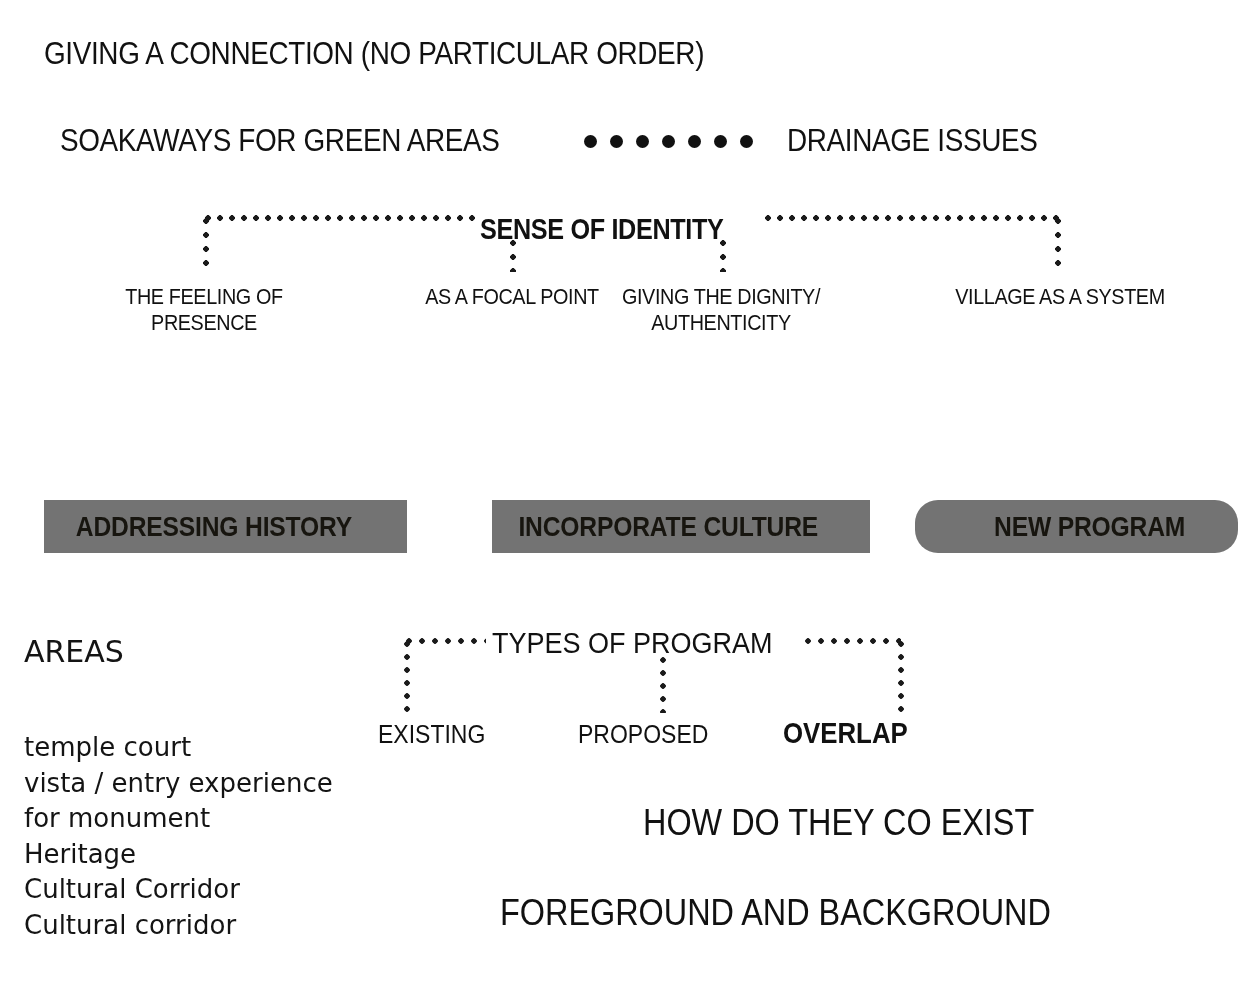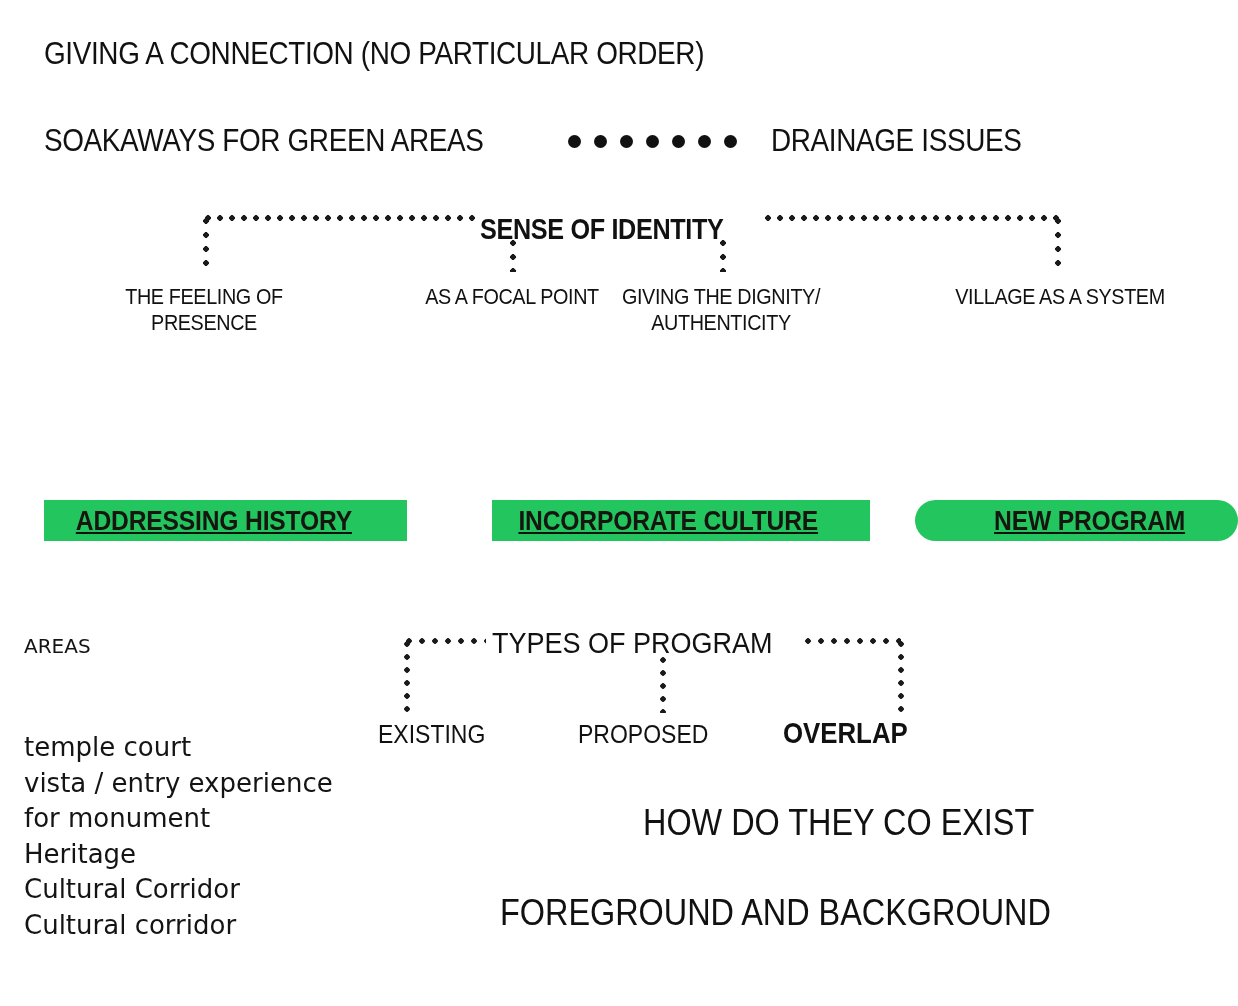--- a/index.html
+++ b/index.html
@@ -54,26 +54,25 @@
   .dotrow { display: flex; align-items: center; gap: 13px; }
   .bigdot {
     width: 13px; height: 13px;
     border-radius: 50%;
     background: #111111;
     display: block;
   }
 
   
   .tagbar {
-    background: #22c55e;
-    height: 41px;
+    background: #737373;
+    height: 53px;
     display: flex;
     align-items: center;
     box-sizing: border-box;
-    text-decoration: underline;
   }
   .tagbar .tagtext {
     font-family: "Liberation Sans Narrow", "Liberation Sans", sans-serif;
     font-stretch: condensed;
     font-weight: 700;
     font-size: 28px;
     letter-spacing: -0.2px;
     color: #17150f;
     white-space: nowrap;
     transform: scaleX(0.88);
@@ -105,21 +104,21 @@
     background-repeat: repeat-y;
   }
 
   
   .plain {
     font-family: "DejaVu Sans", sans-serif;
     font-weight: 400;
     color: #141414;
     white-space: nowrap;
   }
-  .areas-title { font-size: 20px; text-align: center; }
+  .areas-title { font-size: 30px; text-align: center; }
   .areas-list { font-size: 26px; line-height: 35.5px; }
 
   .mid-label {
     font-family: "Liberation Sans Narrow", "Liberation Sans", sans-serif;
     font-stretch: condensed;
     font-size: 25px;
     font-weight: 400;
     white-space: nowrap;
     transform: scaleX(0.92);
     transform-origin: left center;
@@ -136,21 +135,21 @@
     transform-origin: left center;
   }
 </style>
 </head>
 <body>
 
 <div id="canvas">
 
   <div class="abs cond headline" style="left:44px; top:36px;">GIVING A CONNECTION (NO PARTICULAR ORDER)</div>
 
-  <div class="abs dotrow" style="left:44px; top:121px; height:40px;gap:28px;">
+  <div class="abs dotrow" style="left:60px; top:121px; height:40px;gap:28px;">
     <span class="cond headline" style="display:block;">SOAKAWAYS FOR GREEN AREAS</span>
     <span class="dotrow" style="gap:13px; margin-left:8px; margin-right:6px;">
       <i class="bigdot"></i>
         <i class="bigdot"></i>
         <i class="bigdot"></i>
       <i class="bigdot"></i>
         <i class="bigdot"></i>
         <i class="bigdot"></i>
       <i class="bigdot"></i>
     </span>

